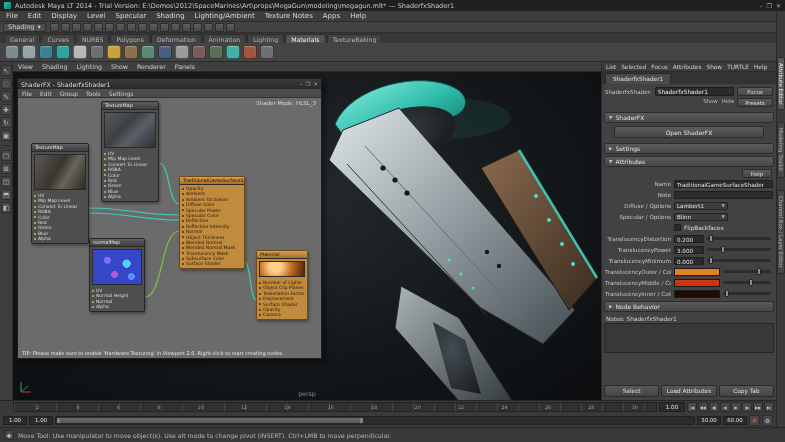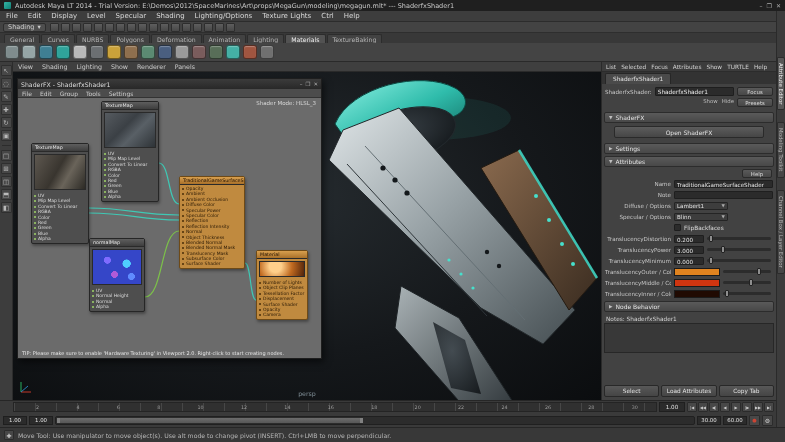--- a/index.html
+++ b/index.html
@@ -131,23 +131,23 @@
     </span>
   </div>
 
   <div class="menubar">
       <span>File</span>
       <span>Edit</span>
       <span>Display</span>
       <span>Level</span>
       <span>Specular</span>
       <span>Shading</span>
-      <span>Lighting/Options</span>
-      <span>Texture Lights</span>
-      <span>Ctrl</span>
+      <span>Lighting/Ambient</span>
+      <span>Texture Notes</span>
+      <span>Apps</span>
       <span>Help</span>
     </div>
 
   <div class="statusline">
     <span class="menuset">
       <span>Shading</span>
       <span>▾</span>
     </span>
     <span class="sl-icons">
         <span class="sl-icon"></span>

